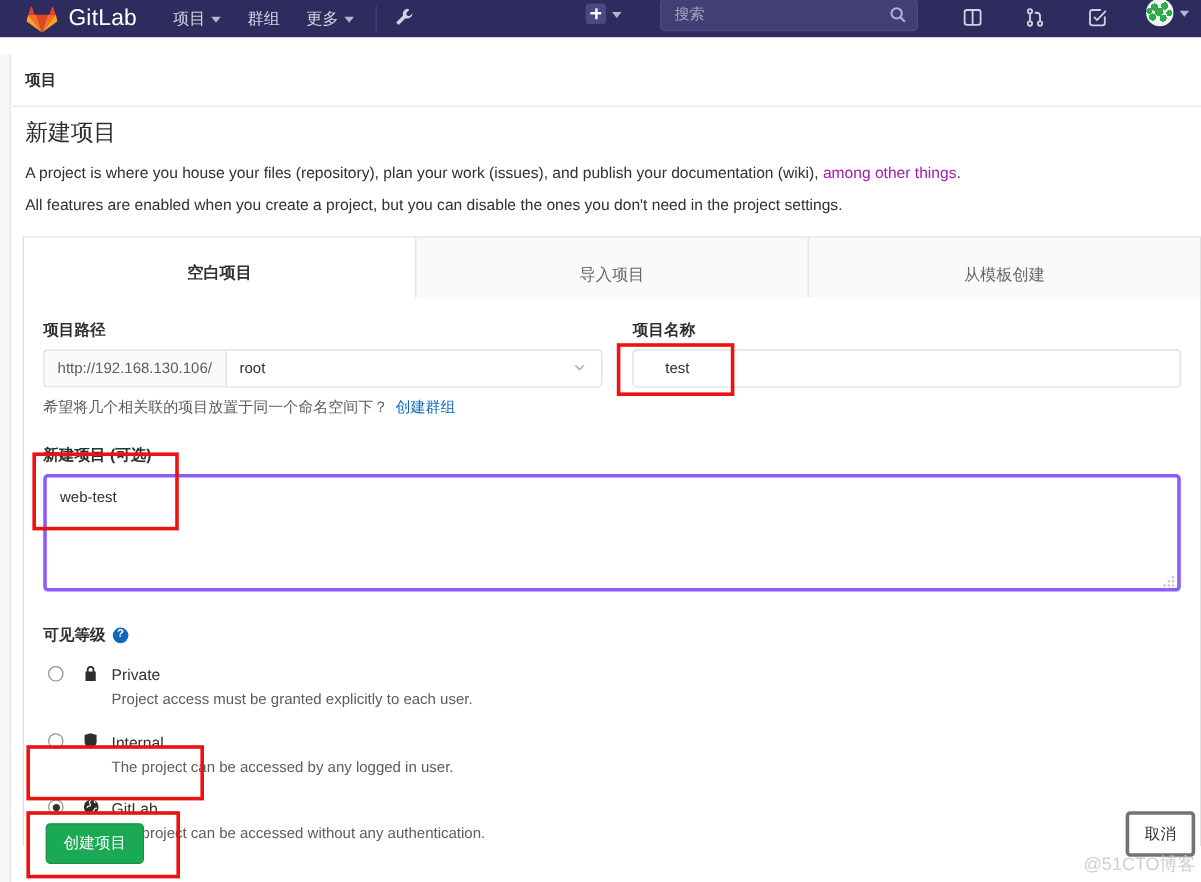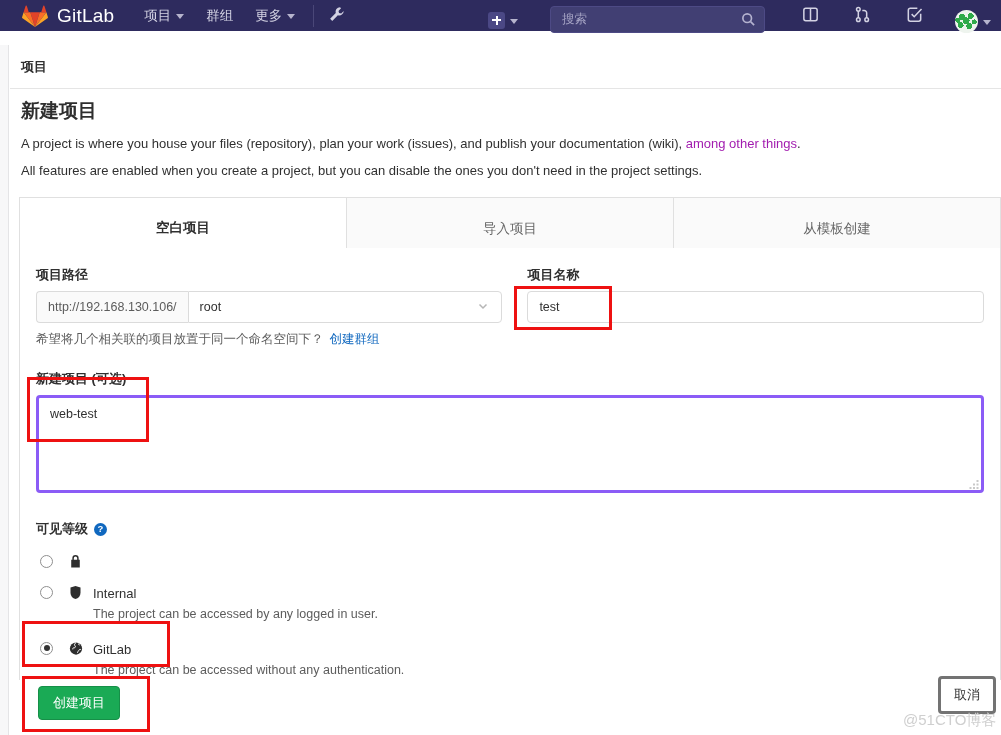--- a/index.html
+++ b/index.html
@@ -76,21 +76,21 @@
   }
   .wrench {
     color: #d3d2e3;
     display: flex;
     align-items: center;
     cursor: pointer;
   }
   .nav-right {
     margin-left: auto;
     display: flex;
-    align-items: flex-end;
+    align-items: flex-start;
     gap: 18px;
   }
   .plus-btn {
     display: flex;
     align-items: center;
     gap: 5px;
     cursor: pointer;
     padding: 4px 6px;
   }
   .plus-sq {
@@ -189,21 +189,21 @@
 
   
   .page {
     position: absolute;
     left: 21px;
     top: 98px;
     width: 980px;
   }
   .page-title {
     font-size: 19px;
-    font-weight: bold;
+    font-weight: normal;
     color: #2e2e2e;
     margin: 0 0 11px 0;
   }
   .page-desc {
     font-size: 13px;
     color: #303030;
     margin: 0 0 9px 0;
     line-height: 1.4;
   }
   .page-desc a {
@@ -315,21 +315,21 @@
     margin-left: 6px;
   }
   .text-input {
     width: 100%;
     height: 32px;
     border: 1px solid #dbdbdb;
     border-radius: 4px;
     font-size: 12.5px;
     font-family: inherit;
     color: #303030;
-    padding: 0 11px;
+    padding: 0 26px;
     box-sizing: border-box;
     outline: none;
     background: #ffffff;
   }
   .desc-block {
     margin-top: 22px;
   }
   .textarea {
     width: 100%;
     height: 98px;
@@ -633,20 +633,24 @@
       <span class="help-ico">?</span>
     </div>
 
     <div class="vis-opt">
       <span class="radio"></span>
       <span class="vis-ico">
         <svg width="13" height="15" viewBox="0 0 14 16" fill="#2e2e2e">
           <path d="M7 1a3.4 3.4 0 0 0-3.4 3.4V6H2.4v8.4h9.2V6h-1.2V4.4A3.4 3.4 0 0 0 7 1zm0 1.6a1.8 1.8 0 0 1 1.8 1.8V6H5.2V4.4A1.8 1.8 0 0 1 7 2.6z"></path>
         </svg>
       </span>
+      <div class="vis-text">
+        <div class="vis-name">Private</div>
+        <div class="vis-sub">Project access must be granted explicitly to each user.</div>
+      </div>
     </div>
 
     <div class="vis-opt">
       <span class="radio"></span>
       <span class="vis-ico">
         <svg width="13" height="15" viewBox="0 0 14 16" fill="#2e2e2e">
           <path d="M7 1 1.6 2.6v5.6C1.6 11.8 4 14.2 7 15c3-0.8 5.4-3.2 5.4-6.8V2.6L7 1z"></path>
         </svg>
       </span>
       <div class="vis-text">

